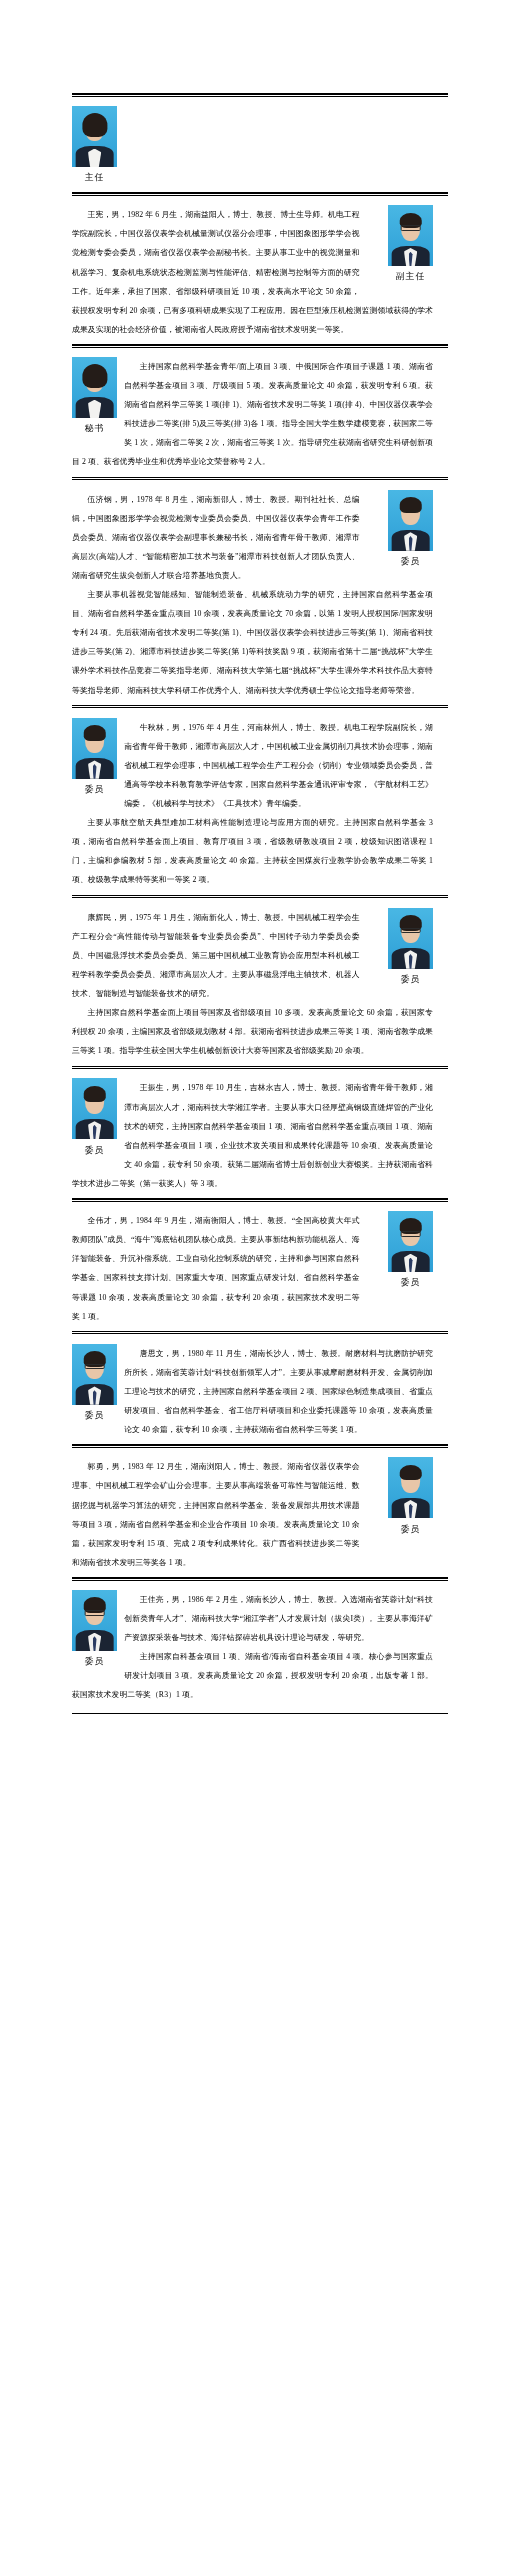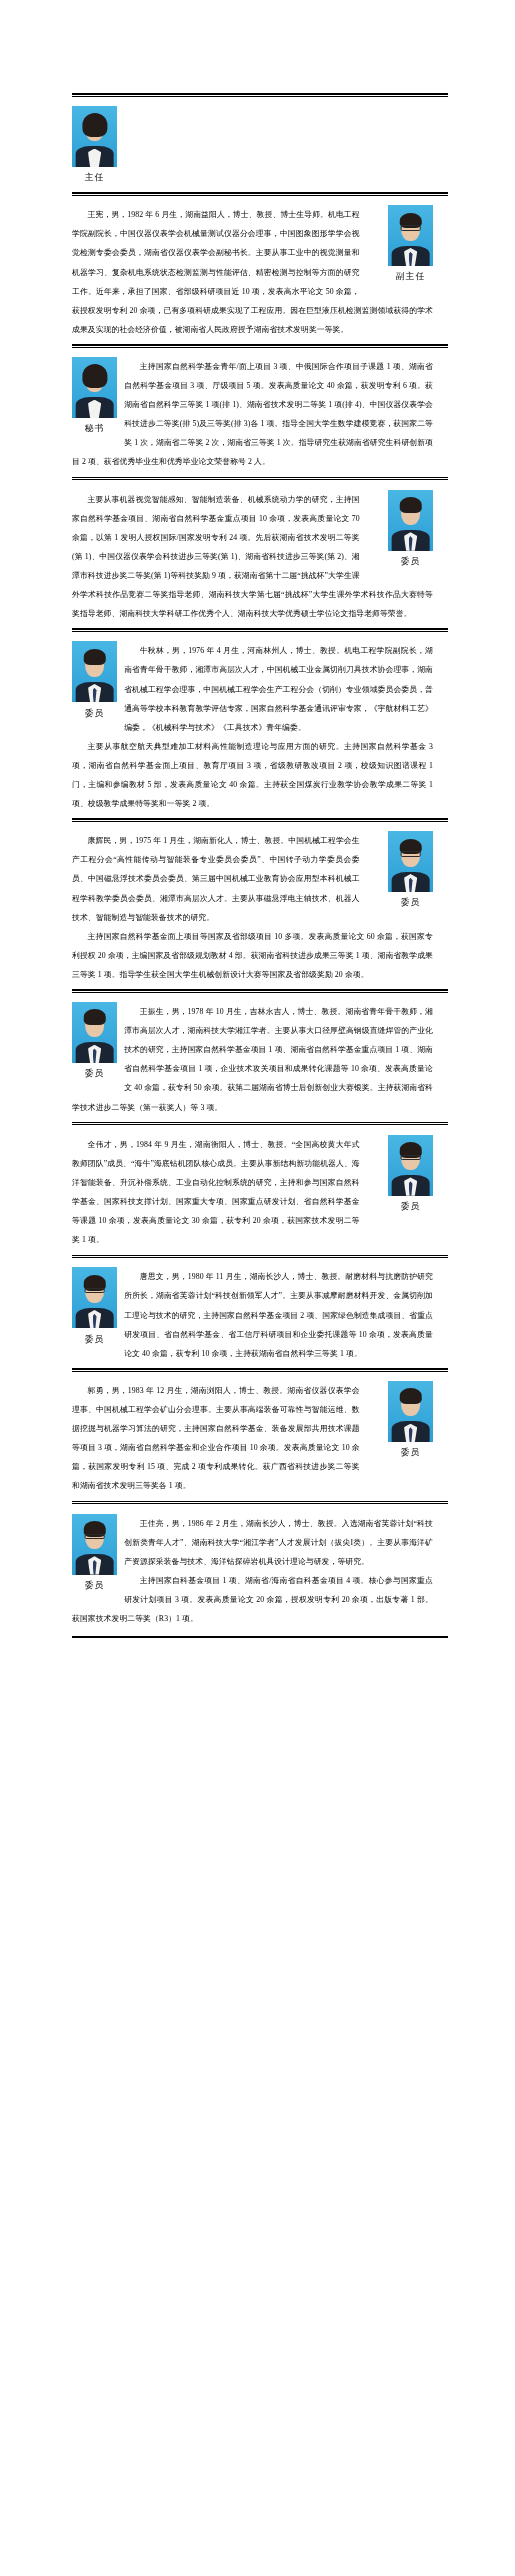--- a/index.html
+++ b/index.html
@@ -246,20 +246,21 @@
               <div class="bg"></div>
               <div class="torso"></div>
               <div class="head"></div>
               <div class="hair"></div>
               <div class="shirt"></div>
               <div class="tie"></div>
             </div>
             <div class="role">委员</div>
           </div>
           <div class="bio">
+            <p>伍济钢，男，1978 年 8 月生，湖南新邵人，博士、教授。期刊社社长、总编辑，中国图象图形学学会视觉检测专业委员会委员、中国仪器仪表学会青年工作委员会委员、湖南省仪器仪表学会副理事长兼秘书长，湖南省青年骨干教师、湘潭市高层次(高端)人才、“智能精密加工技术与装备”湘潭市科技创新人才团队负责人、湖南省研究生拔尖创新人才联合培养基地负责人。</p>
             <p>主要从事机器视觉智能感知、智能制造装备、机械系统动力学的研究，主持国家自然科学基金项目、湖南省自然科学基金重点项目 10 余项，发表高质量论文 70 余篇，以第 1 发明人授权国际/国家发明专利 24 项。先后获湖南省技术发明二等奖(第 1)、中国仪器仪表学会科技进步三等奖(第 1)、湖南省科技进步三等奖(第 2)、湘潭市科技进步奖二等奖(第 1)等科技奖励 9 项，获湖南省第十二届“挑战杯”大学生课外学术科技作品竞赛二等奖指导老师、湖南科技大学第七届“挑战杯”大学生课外学术科技作品大赛特等奖指导老师、湖南科技大学科研工作优秀个人、湖南科技大学优秀硕士学位论文指导老师等荣誉。</p>
           </div>
         </div>
       </div>
       <div class="entry">
         <div class="rule">
           <div class="thick"></div>
           <div class="thin"></div>
         </div>
         <div class="entry-inner clearfix">

